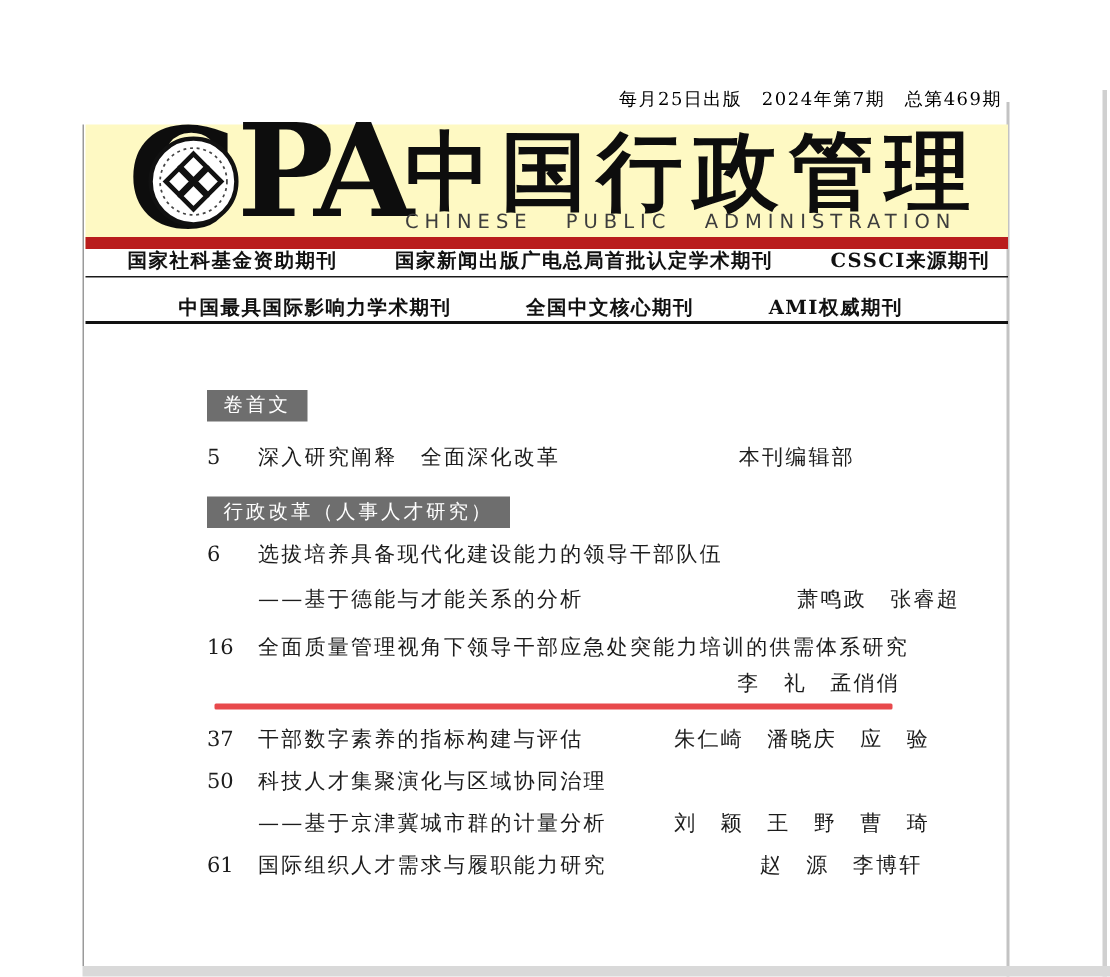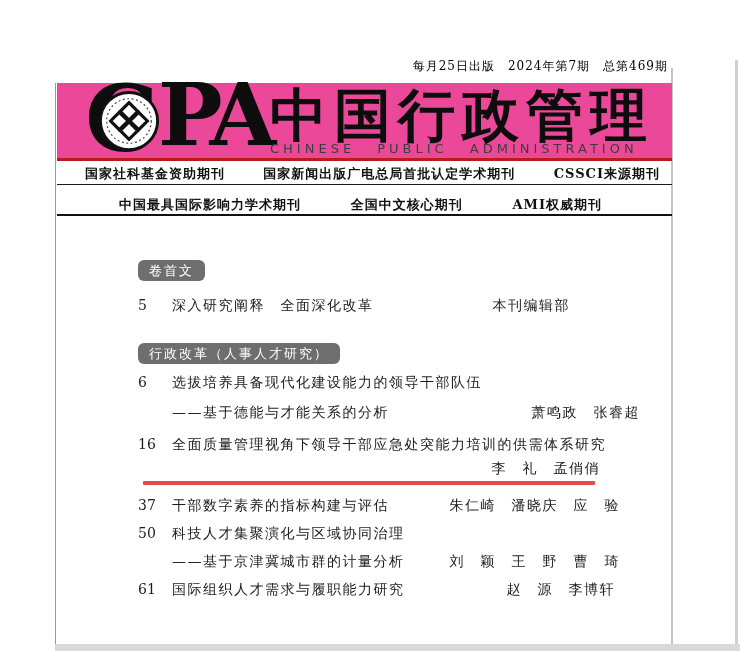--- a/index.html
+++ b/index.html
@@ -11,52 +11,52 @@
   
   .page-edge-left{position:absolute;left:55px;top:83px;width:1px;height:561px;background:#9a9a9a;}
   .fold-line{position:absolute;left:671px;top:68px;width:2px;height:583px;background:#c3c3c3;}
   .right-edge{position:absolute;left:735px;top:60px;width:3px;height:591px;background:#d0d0d0;}
   .bottom-strip{position:absolute;left:55px;top:644px;width:685px;height:7px;background:#d9d9d9;}
 
   
   .issue-info{position:absolute;right:72px;top:58px;font-size:12px;letter-spacing:1px;color:#000000;}
 
   
-  .band{position:absolute;left:57px;top:83px;width:615px;height:75px;background:#ec4899;border-bottom:3px solid #b91c1c;}
+  .band{position:absolute;left:57px;top:83px;width:615px;height:75px;background:#fef9c3;border-bottom:8px solid #b91c1c;}
   .logo-c{position:absolute;left:28px;top:-10px;font-size:92px;line-height:1;font-weight:bold;color:#0d0d0d;}
   .seal{position:absolute;left:41px;top:7px;width:62px;height:62px;}
   .logo-pa{position:absolute;left:101px;top:-11px;font-size:86px;line-height:1;font-weight:bold;letter-spacing:-7px;color:#0d0d0d;}
   .title-cn{position:absolute;left:213px;top:3px;font-size:57px;line-height:1;font-weight:bold;letter-spacing:7px;white-space:nowrap;color:#0d0d0d;}
   .subtitle-en{position:absolute;left:213px;top:58px;font-size:13px;letter-spacing:4px;word-spacing:14px;color:#3d3d3d;white-space:nowrap;
     font-family:"DejaVu Sans","Liberation Sans",sans-serif;}
 
   
   .acc-row{position:absolute;left:57px;width:615px;display:flex;justify-content:space-between;align-items:center;
     box-sizing:border-box;font-size:13px;font-weight:bold;letter-spacing:1px;color:#111;}
   .acc-row1{top:163px;height:22px;padding:0 12px 0 28px;border-bottom:1.5px solid #1a1a1a;}
   .acc-row2{top:196px;height:20px;padding:0 70px 0 62px;border-bottom:2.5px solid #111;}
 
   
   .toc{position:absolute;left:138px;top:255px;width:502px;font-size:14px;}
   .sec-box{display:inline-block;background:#6e6e6e;color:#ffffff;font-size:13px;line-height:15px;
-    padding:3px 11px;letter-spacing:2px;border-radius:6px;}
+    padding:3px 11px;letter-spacing:2px;}
   .line{display:flex;line-height:20px;letter-spacing:1.5px;white-space:nowrap;}
   .pnum{width:34px;flex:none;letter-spacing:0;}
   .etitle{flex:1;overflow:hidden;}
   .authors{margin-left:auto;white-space:nowrap;}
   .sub{margin-left:34px;}
   .mr20{margin-right:20px;}
   .mr25{margin-right:25px;}
   .mr40{margin-right:40px;}
   .mr50{}
   .mr70{margin-right:70px;}
   .redline{height:4px;background:#e8494c;margin-left:5px;width:452px;border-radius:1px;}
 
   .mt5{margin-top:5px;}  .mt8{margin-top:8px;}  .mt10{margin-top:10px;}
-  .mt12{margin-top:12px;} .mt14{margin-top:14px;} .mt28{margin-top:28px;}
+  .mt12{margin-top:12px;} .mt14{margin-top:14px;} .mt28{margin-top:16px;}
   .mt4{margin-top:4px;}  .mt3{margin-top:3px;}
 </style>
 </head>
 <body>
 
 <div class="page-edge-left"></div>
 <div class="fold-line"></div>
 <div class="right-edge"></div>
 <div class="bottom-strip"></div>
 

